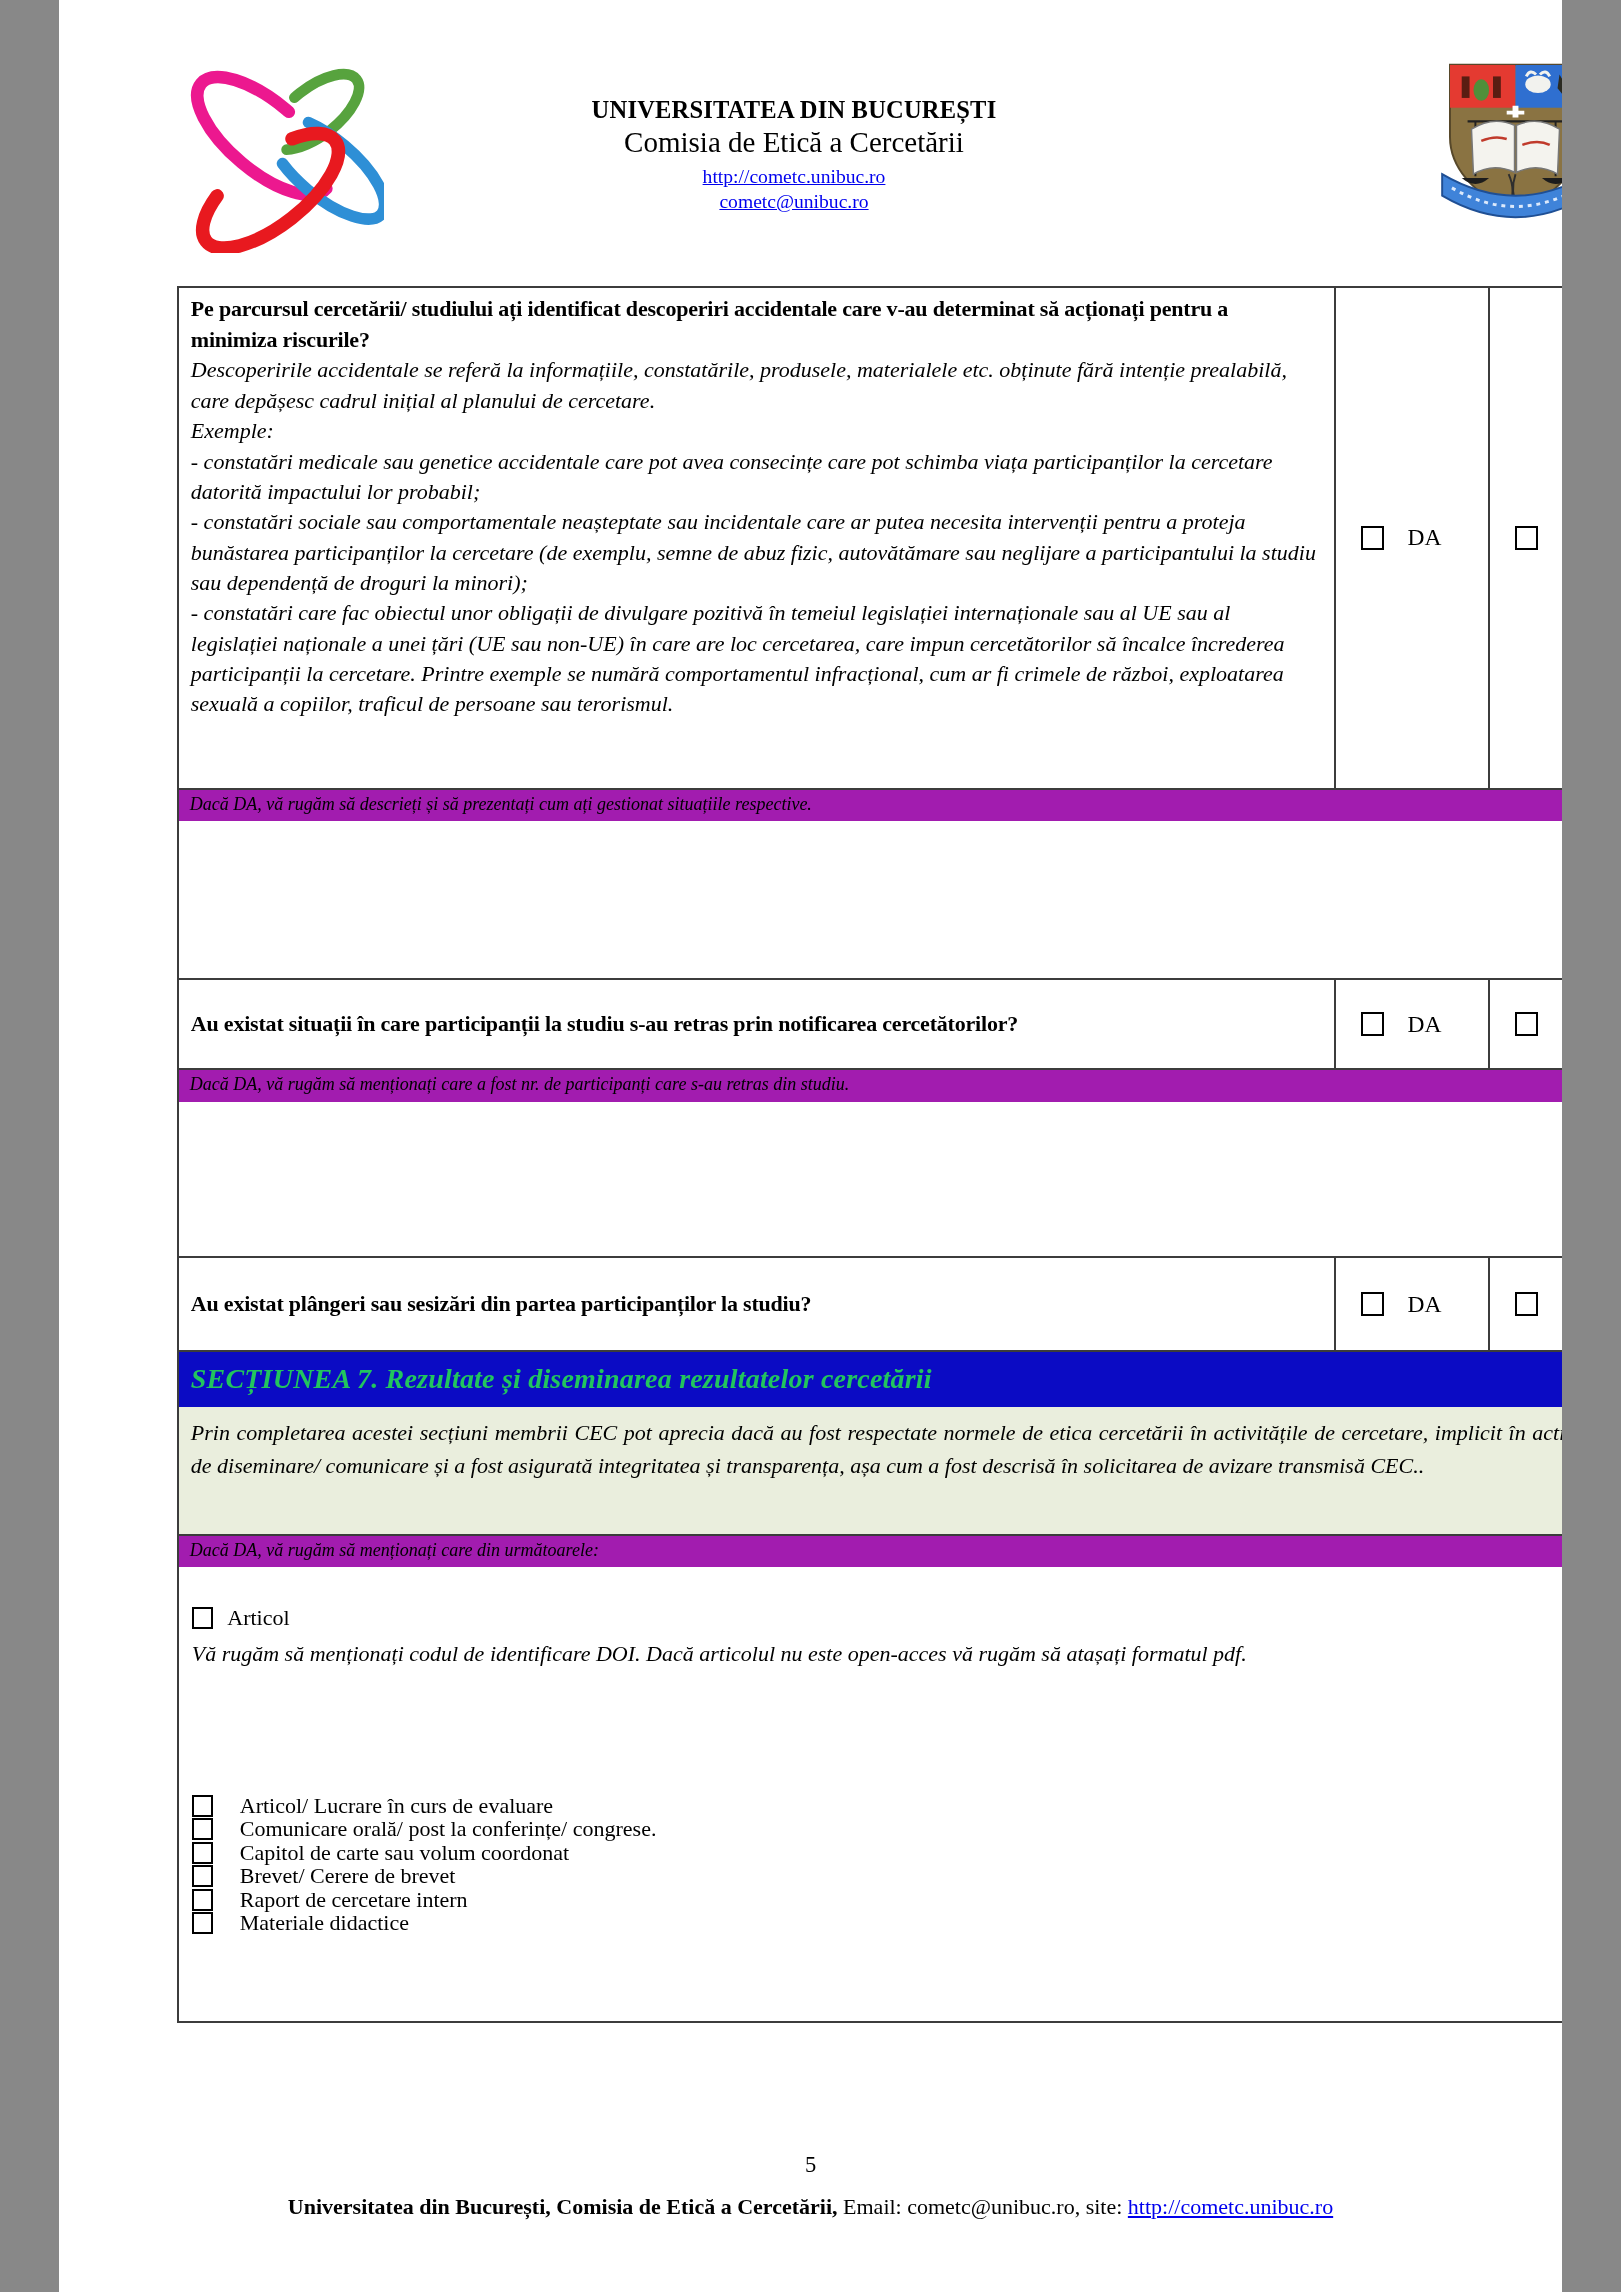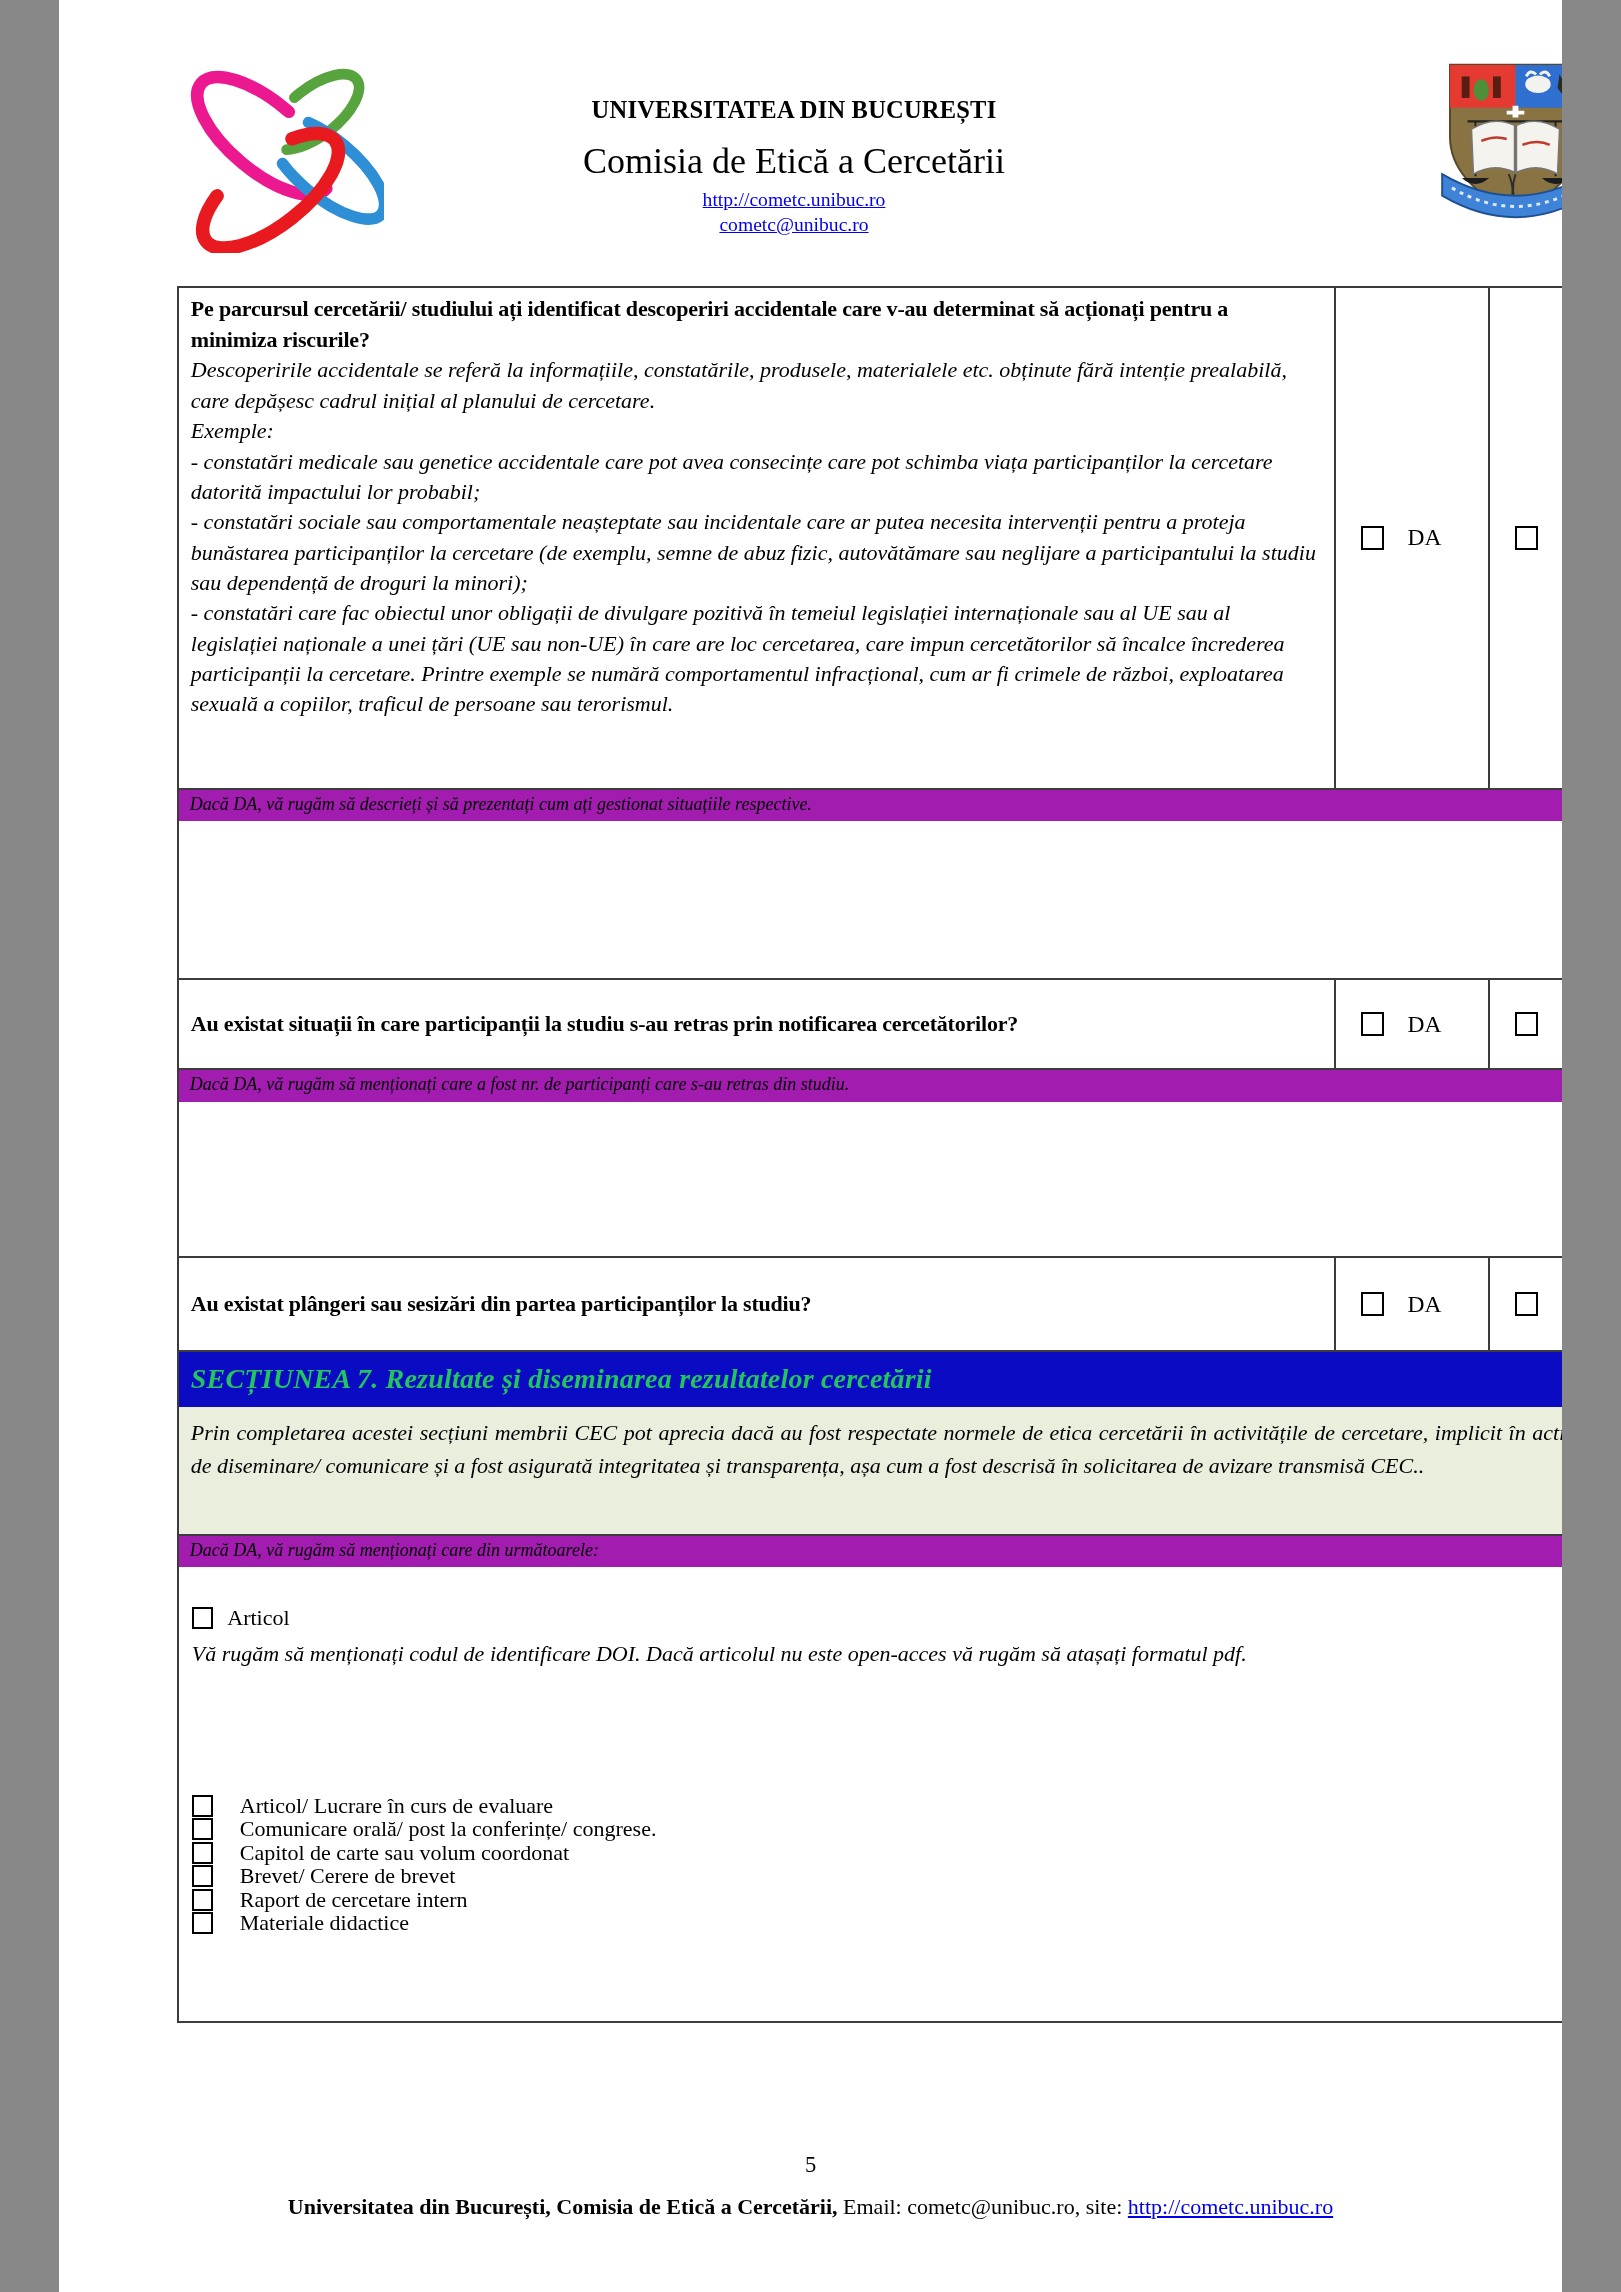--- a/index.html
+++ b/index.html
@@ -7,21 +7,21 @@
     position:relative; width:1503px; height:2293px; margin:0 auto;
     background:#ffffff; font-family:"Liberation Serif", serif; color:#000;
     overflow:hidden;
   }
 
   
   .logo { position:absolute; left:123px; top:43px; width:202px; height:210px; }
   .crest { position:absolute; left:1370px; top:51px; width:173px; height:176px; }
   .hdr { position:absolute; left:392px; top:96px; width:686px; text-align:center; }
   .hdr .uni { font-size:24.5px; font-weight:bold; letter-spacing:0.2px; }
-  .hdr .com { font-size:36px; margin-top:16px; }
+  .hdr .com { font-size:29px; margin-top:2px; }
   .hdr .hlink { display:block; font-size:19.6px; color:#0000EE; text-decoration:underline; margin-top:6.9px; cursor:pointer; }
   .hdr .hlink + .hlink { margin-top:2.9px; }
 
   
   table.form {
     position:absolute; left:118px; top:286px; width:1464px;
     border-collapse:collapse; table-layout:fixed;
     border:2.9px solid #3c3c3c;
   }
   td { padding:0; vertical-align:middle; }

